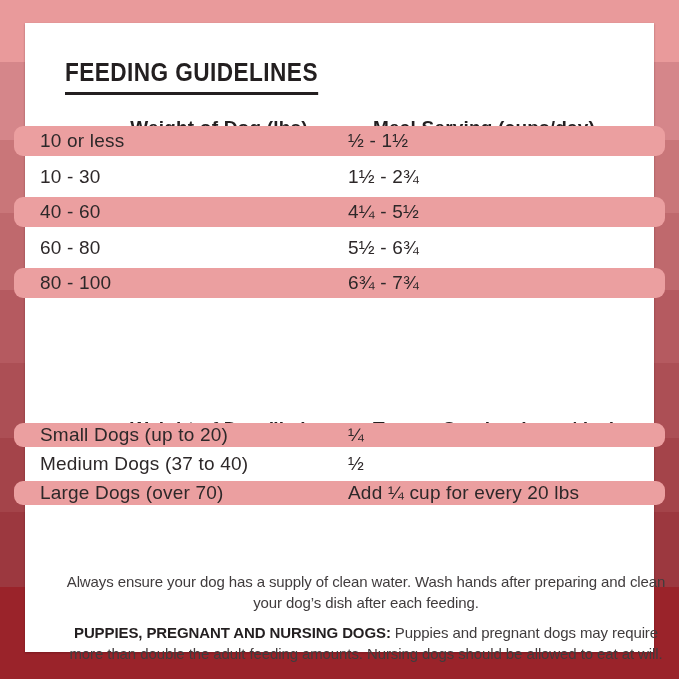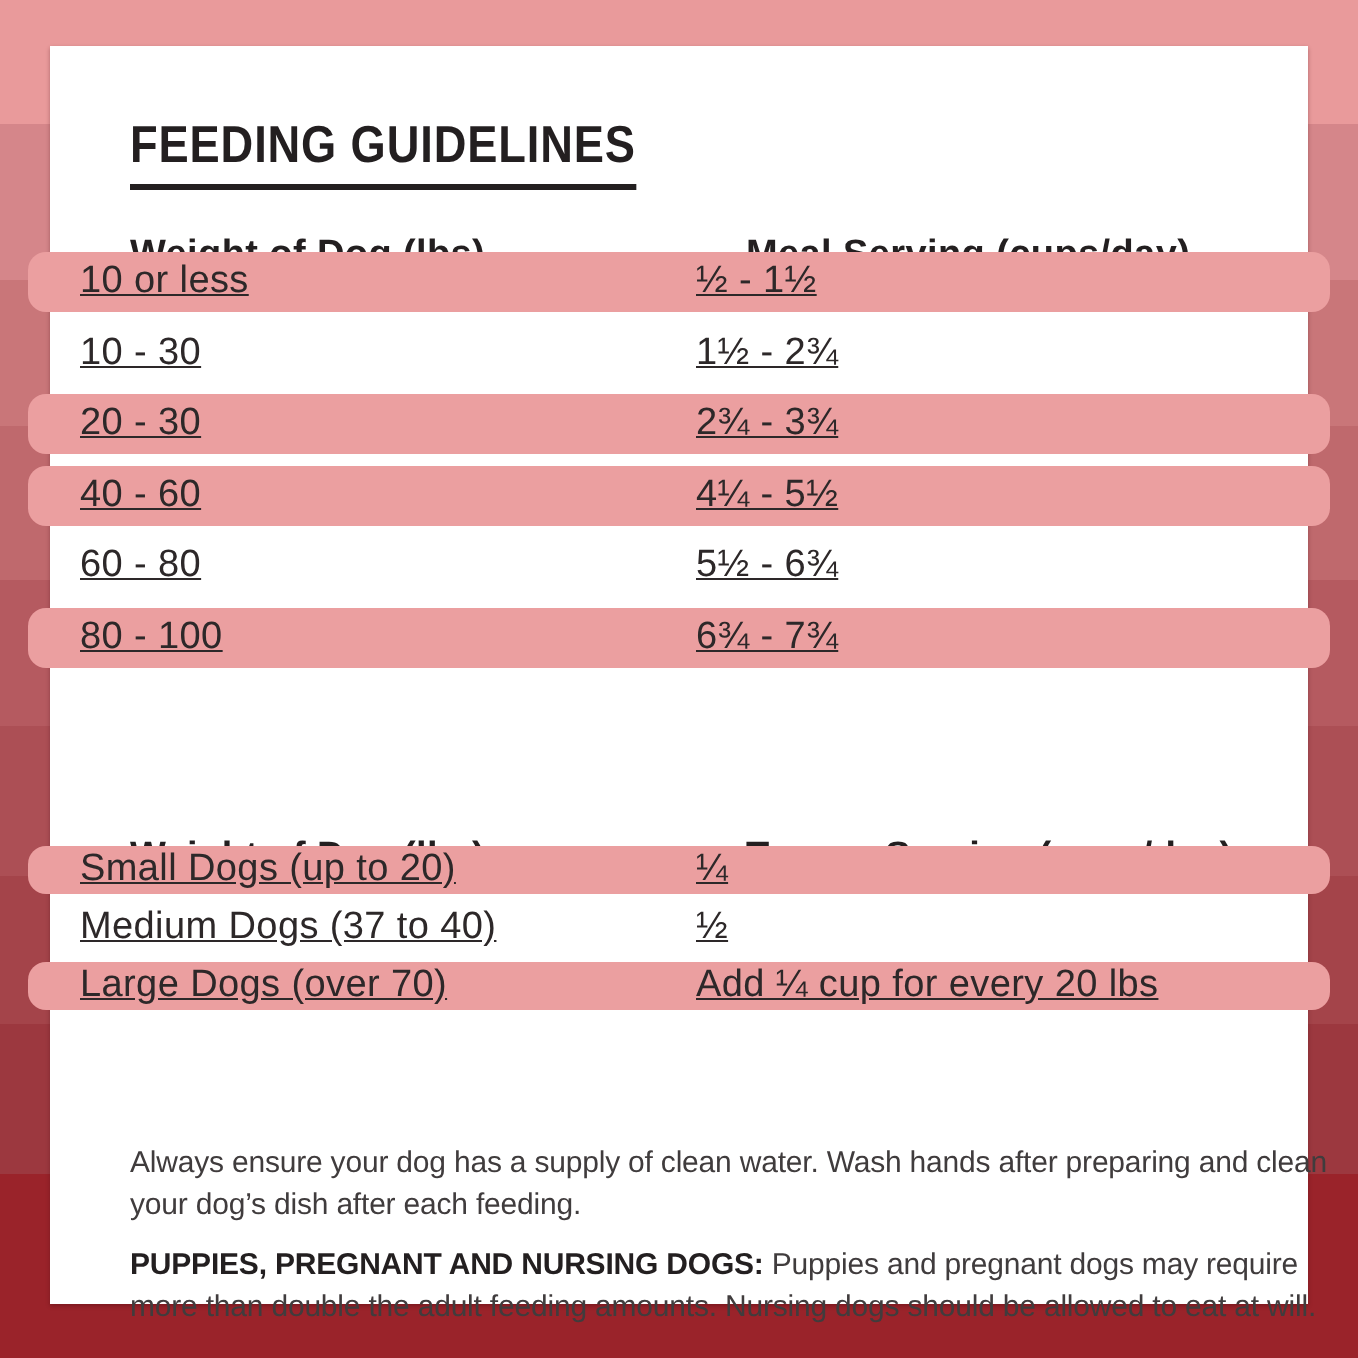--- a/index.html
+++ b/index.html
@@ -8,20 +8,21 @@
     width:679px;height:679px;
     overflow:hidden;
     font-family:"Liberation Sans", sans-serif;
     color:var(--text,#2d2829);
   }
   .card{
     position:absolute;
     left:25px;top:23px;width:629px;height:629px;
     background:#ffffff;
     box-shadow:0 1px 2px rgba(60,10,15,0.35);
+    text-align:center;
   }
   .title{
     position:absolute;left:40px;top:36px;
     margin:0;
     font-size:26px;line-height:26px;font-weight:bold;
     letter-spacing:0.5px;
     color:var(--heading,#231f20);
     display:inline-block;
     padding-bottom:7px;
     border-bottom:3px solid var(--heading,#231f20);
@@ -42,21 +43,20 @@
     position:absolute;left:14px;width:651px;
     display:flex;flex-direction:column;
   }
   .rows.t1{top:126px;gap:5.5px;}
   .rows.t2{top:423px;gap:5px;}
   .trow{
     height:30px;border-radius:9px;
     display:flex;align-items:center;
     font-size:19px;letter-spacing:0.2px;
     color:var(--text,#2d2829);
-    text-decoration:underline;
   }
   .rows.t2 .trow{height:24px;}
   .trow.hl{background:var(--pink,#eb9fa0);}
   .trow .c1{margin-left:26px;width:308px;flex:0 0 auto;}
   .notes{
     position:absolute;left:40px;width:602px;
     font-size:15px;line-height:20.5px;
     letter-spacing:-0.1px;
     color:var(--note,#403c3d);
   }
@@ -94,24 +94,20 @@
   <div class="rows t1">
       <div class="trow hl">
         <span class="c1">10 or less</span>
         <span class="c2">½ - 1½</span>
       </div>
       <div class="trow">
         <span class="c1">10 - 30</span>
         <span class="c2">1½ - 2¾</span>
       </div>
       <div class="trow hl">
-        <span class="c1">20 - 30</span>
-        <span class="c2">2¾ - 3¾</span>
-      </div>
-      <div class="trow hl">
         <span class="c1">40 - 60</span>
         <span class="c2">4¼ - 5½</span>
       </div>
       <div class="trow">
         <span class="c1">60 - 80</span>
         <span class="c2">5½ - 6¾</span>
       </div>
       <div class="trow hl">
         <span class="c1">80 - 100</span>
         <span class="c2">6¾ - 7¾</span>

